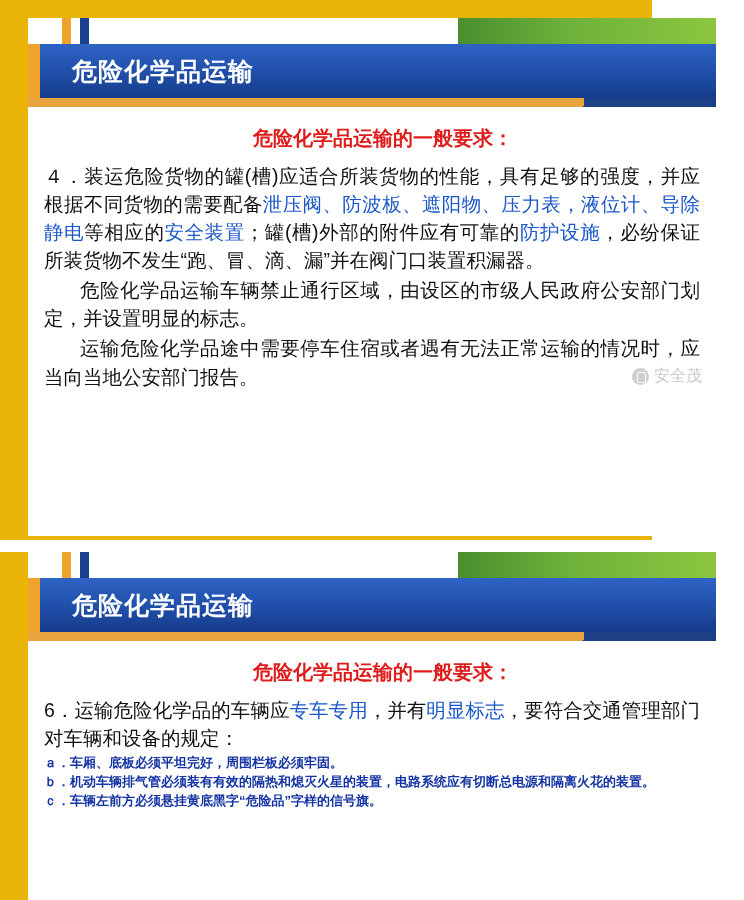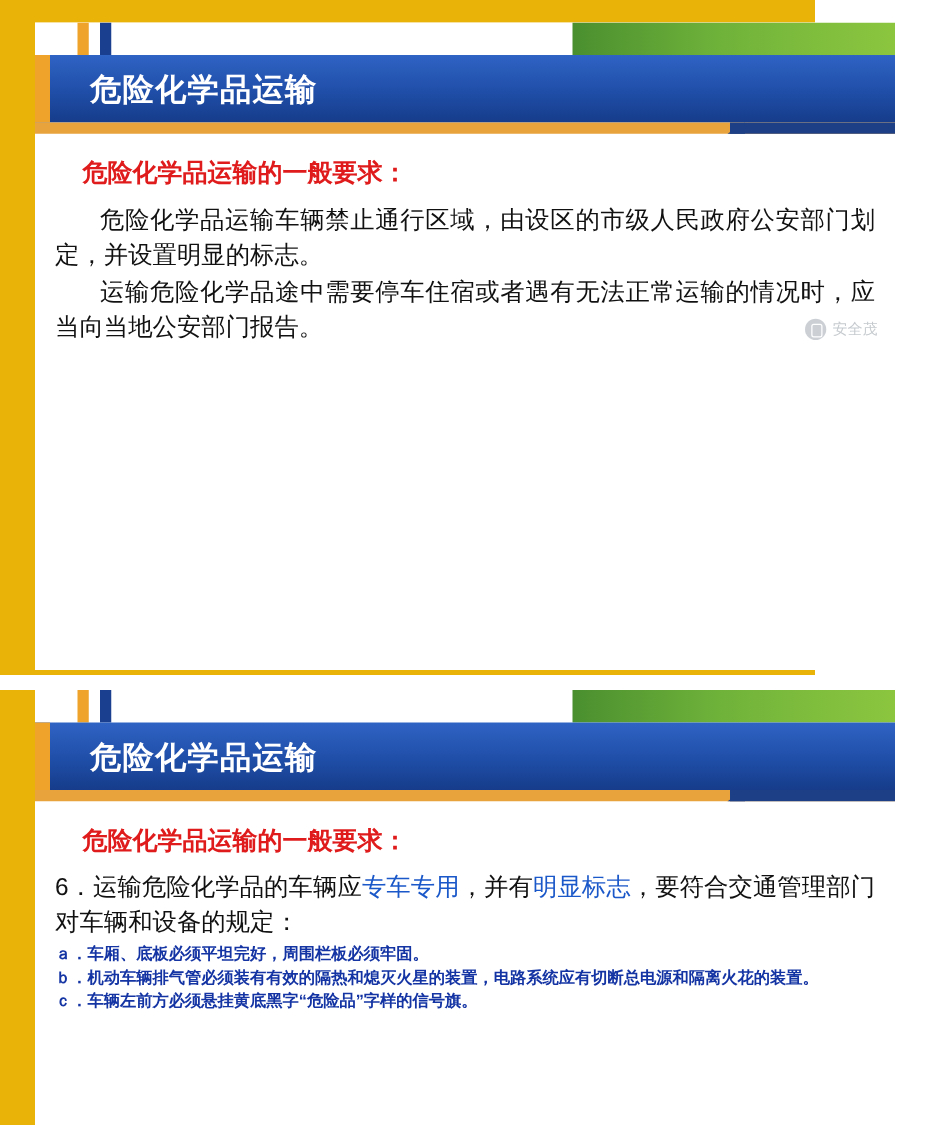--- a/index.html
+++ b/index.html
@@ -103,20 +103,21 @@
   
   .body {
     padding: 16px 16px 8px 16px;
     position: relative;
   }
   .subhead {
     color: #e01b1b;
     font-size: 20px;
     font-weight: bold;
     margin: 2px 0 10px 22px;
+    text-align: center;
   }
   .para {
     font-size: 19.5px;
     line-height: 1.44;
     color: #111111;
     margin: 0 0 2px 0;
     text-align: justify;
   }
   .para.indent { text-indent: 36px; }
   .hl { color: #1a57c8; }
@@ -149,21 +150,21 @@
     content: "";
     position: absolute;
     left: 5px;
     top: 4px;
     width: 7px;
     height: 9px;
     border: 1.6px solid #ffffff;
     border-radius: 2px;
   }
   .watermark .wm-text {
-    font-size: 12px;
+    font-size: 16px;
     color: #8e979f;
   }
 
   .gap-divider {
     position: absolute;
     left: 0;
     top: 540px;
     width: 744px;
     height: 12px;
     background: #ffffff;
@@ -188,20 +189,21 @@
     </div>
 
     <div class="underbar">
       <div class="cut"></div>
       <div class="dark"></div>
     </div>
 
     <div class="body">
       <div class="subhead">危险化学品运输的一般要求：</div>
 
+      <p class="para">４．装运危险货物的罐(槽)应适合所装货物的性能，具有足够的强度，并应根据不同货物的需要配备<span class="hl">泄压阀、防波板、遮阳物、压力表，液位计、导除静电</span>等相应的<span class="hl">安全装置</span>；罐(槽)外部的附件应有可靠的<span class="hl">防护设施</span>，必纷保证所装货物不发生“跑、冒、滴、漏”并在阀门口装置积漏器。</p>
       <p class="para indent">危险化学品运输车辆禁止通行区域，由设区的市级人民政府公安部门划定，并设置明显的标志。</p>
       <p class="para indent">运输危险化学品途中需要停车住宿或者遇有无法正常运输的情况时，应当向当地公安部门报告。</p>
 
       <div class="watermark">
         <div class="wm-circle"></div>
         <div class="wm-text">安全茂</div>
       </div>
     </div>
   </div>
 

